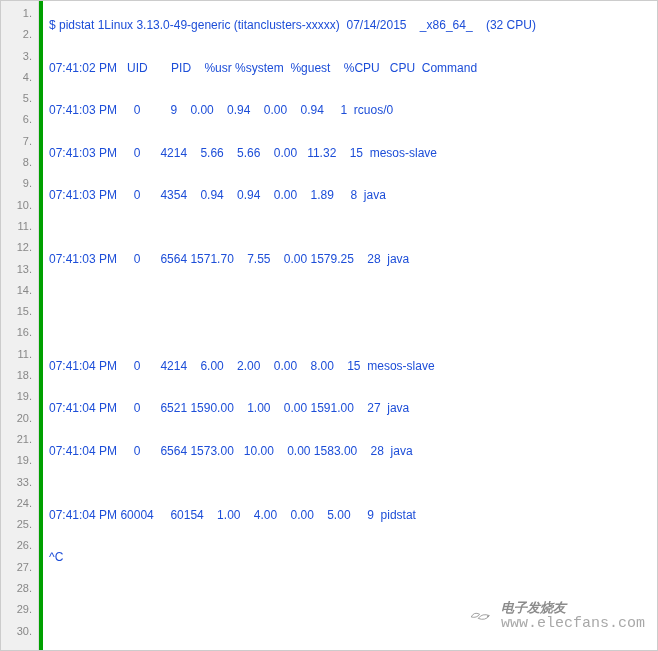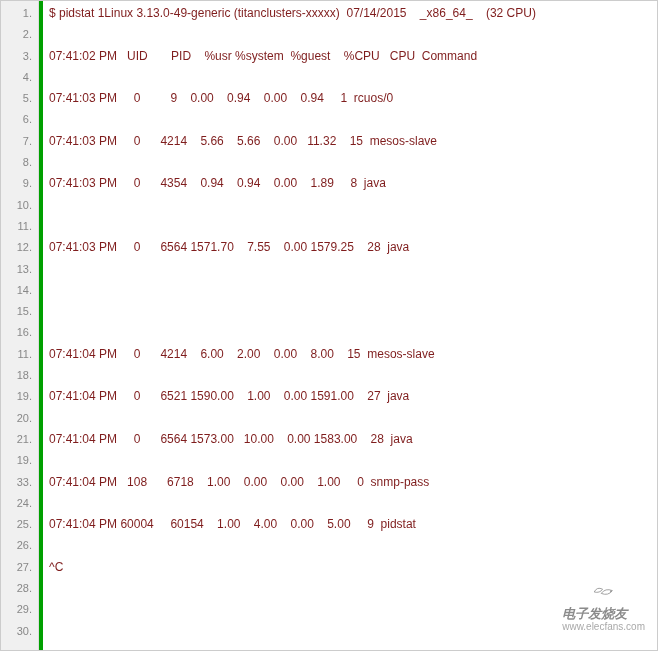--- a/index.html
+++ b/index.html
@@ -36,63 +36,63 @@
       color: #888;
       font-size: 11px;
     }
     .divider {
       width: 4px;
       background: #00a000;
       flex-shrink: 0;
     }
     .content {
       flex: 1;
-      padding-top: 2px;
+      padding-top: 14px;
       padding-left: 6px;
-      color: #7f1d1d;
+      color: #1d4ed8;
       font-size: 12px;
       overflow: hidden;
     }
     .content-line {
       height: 21.3px;
       line-height: 21.3px;
       white-space: pre;
       font-family: Arial, Helvetica, sans-serif;
     }
     .watermark {
       position: absolute;
       right: 12px;
       bottom: 18px;
       display: flex;
       align-items: center;
       gap: 6px;
       color: #888;
       opacity: 0.85;
-      flex-direction: column;
     }
     .watermark-icon {
       width: 28px;
       height: 18px;
       display: inline-block;
     }
     .watermark-text {
       display: flex;
       flex-direction: column;
       line-height: 1.1;
       font-size: 11px;
     }
     .watermark-cn {
       font-size: 13px;
       font-style: italic;
       font-weight: bold;
       color: #777;
     }
     .watermark-url {
-      font-size: 10px;
+      font-size: 15px;
       color: #999;
+      font-family: Liberation Mono, monospace;
     }
   </style>
 </head>
 <body>
 
 <div class="code-block">
   <div class="gutter" id="gutter">
       <div class="gutter-line">1.</div>
       <div class="gutter-line">2.</div>
       <div class="gutter-line">3.</div>
@@ -141,21 +141,20 @@
       <div class="content-line"></div>
       <div class="content-line"></div>
       <div class="content-line"></div>
       <div class="content-line"></div>
       <div class="content-line">07:41:04 PM     0      4214    6.00    2.00    0.00    8.00    15  mesos-slave</div>
       <div class="content-line"></div>
       <div class="content-line">07:41:04 PM     0      6521 1590.00    1.00    0.00 1591.00    27  java</div>
       <div class="content-line"></div>
       <div class="content-line">07:41:04 PM     0      6564 1573.00   10.00    0.00 1583.00    28  java</div>
       <div class="content-line"></div>
-      <div class="content-line">07:41:04 PM   108      6718    1.00    0.00    0.00    1.00     0  snmp-pass</div>
       <div class="content-line"></div>
       <div class="content-line">07:41:04 PM 60004     60154    1.00    4.00    0.00    5.00     9  pidstat</div>
       <div class="content-line"></div>
       <div class="content-line">^C</div>
     </div>
 </div>
 
 <div class="watermark">
   <span class="watermark-icon">
     <svg viewBox="0 0 40 24" width="28" height="18">

